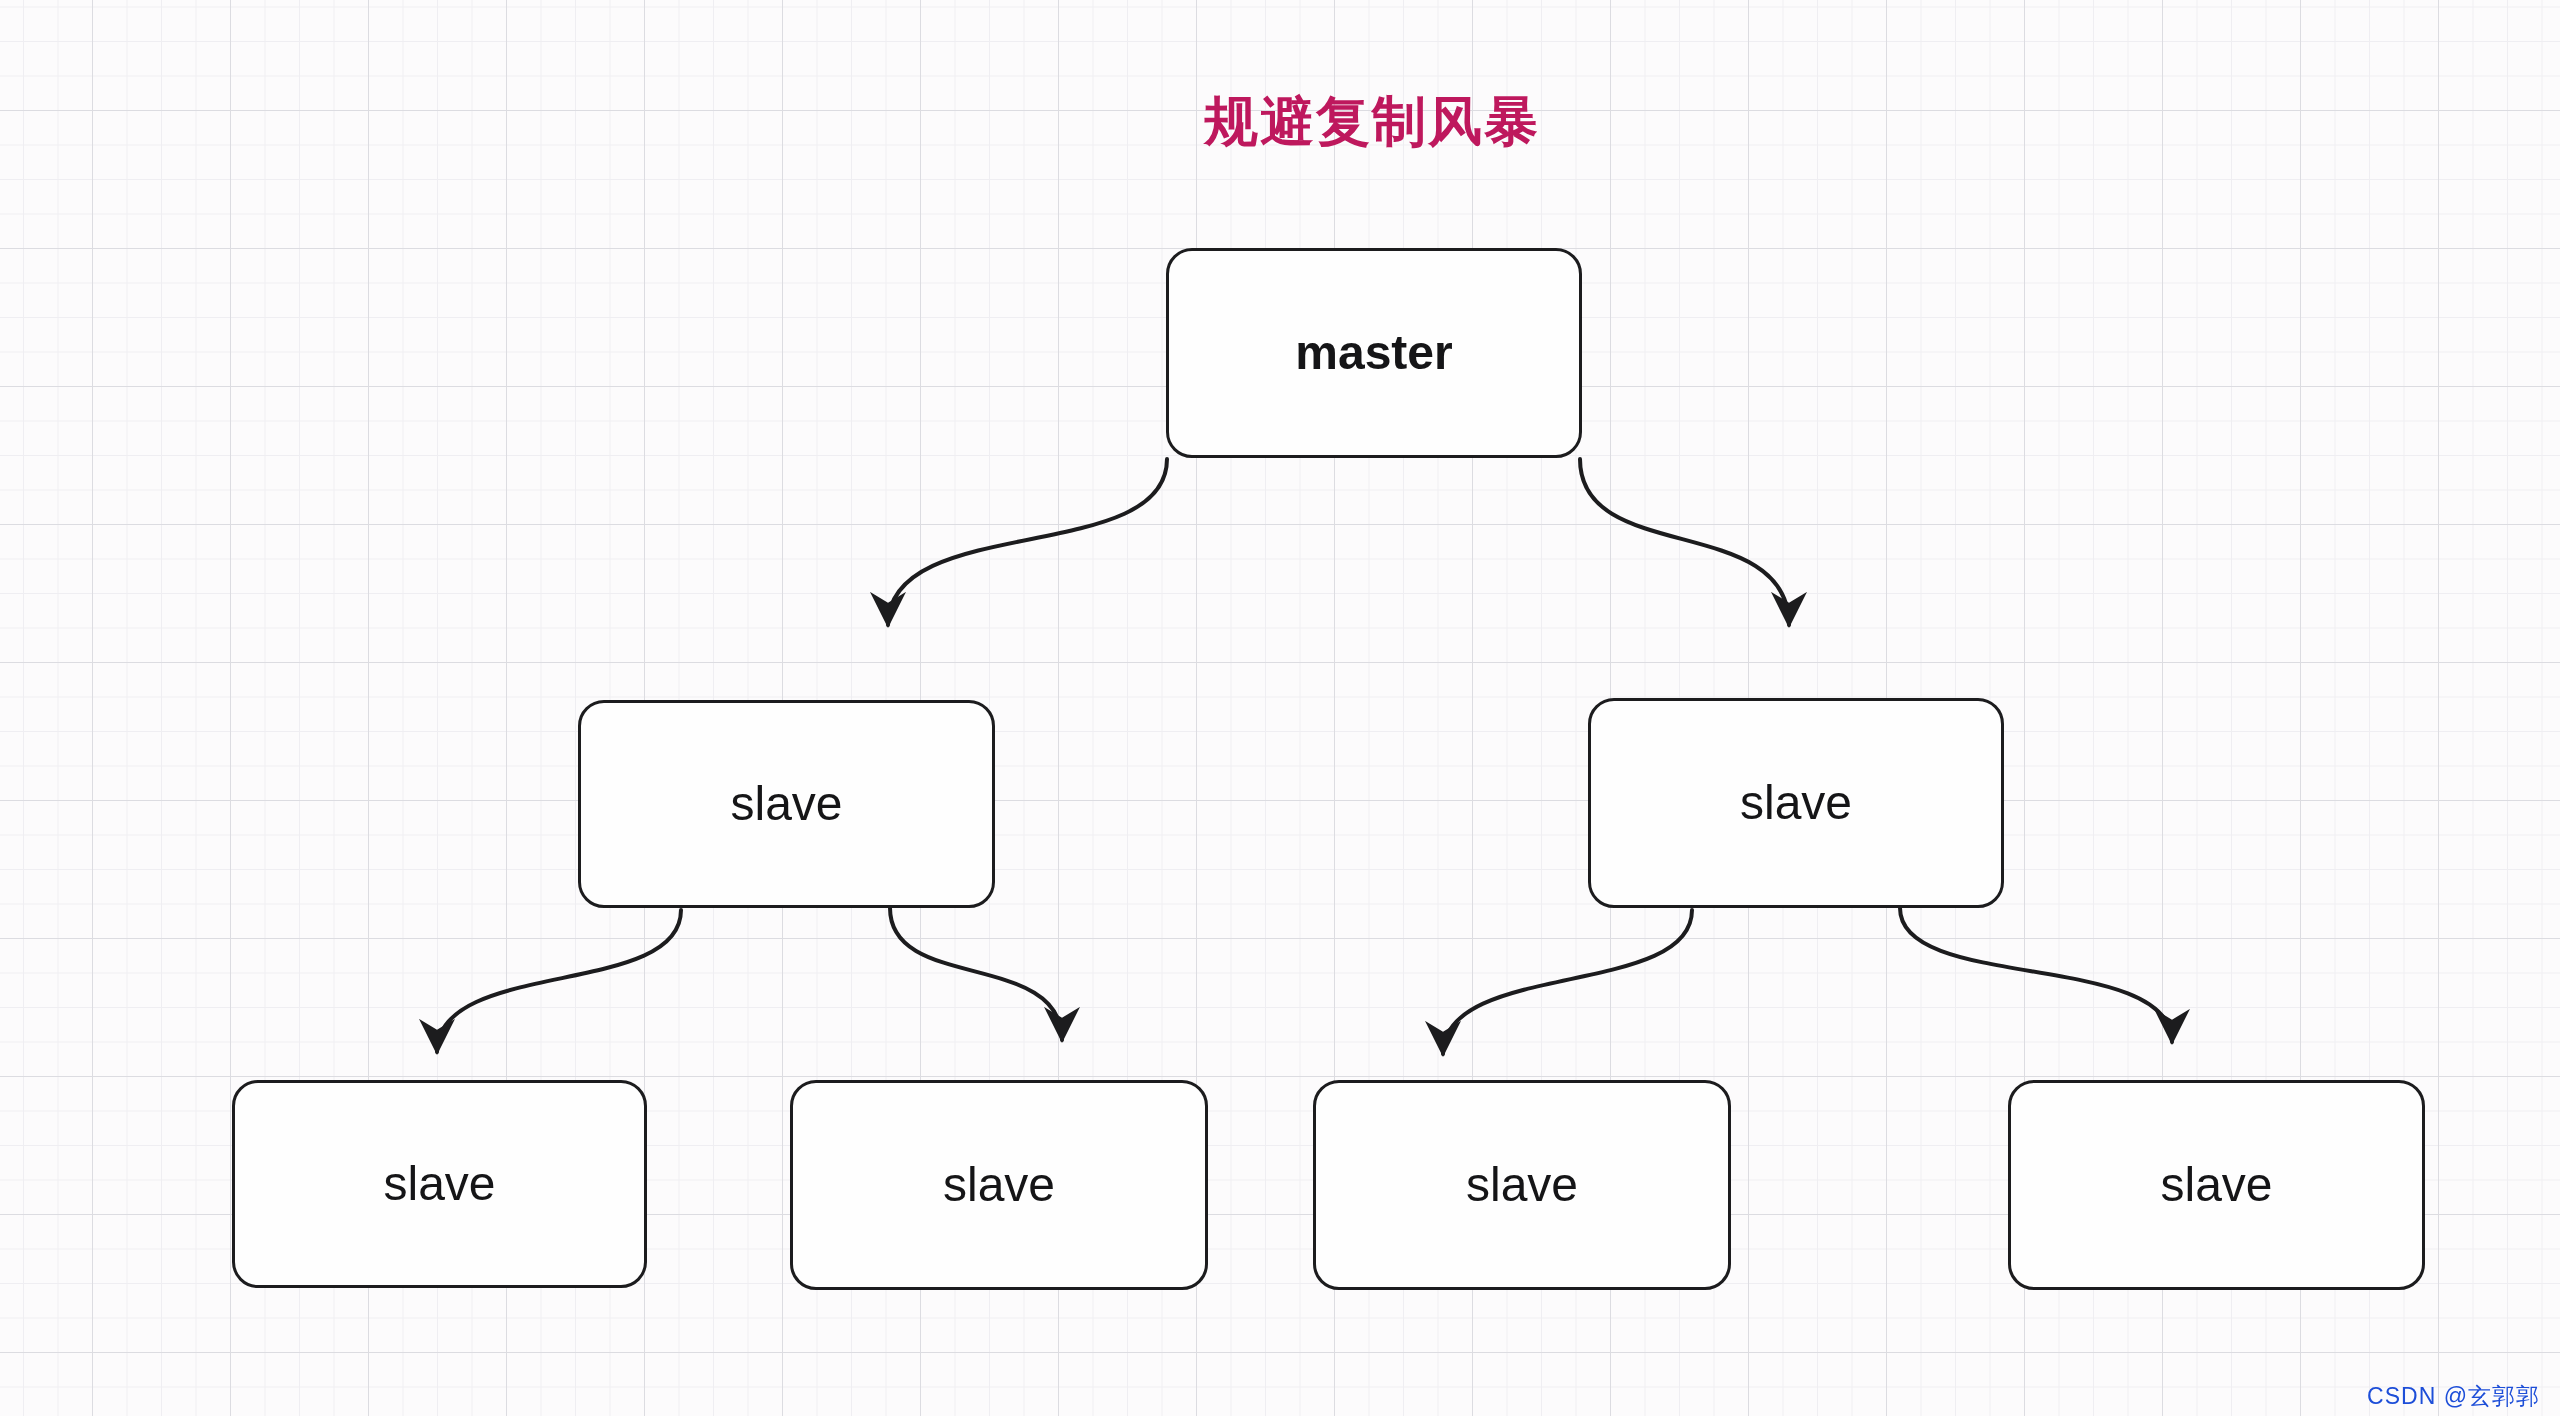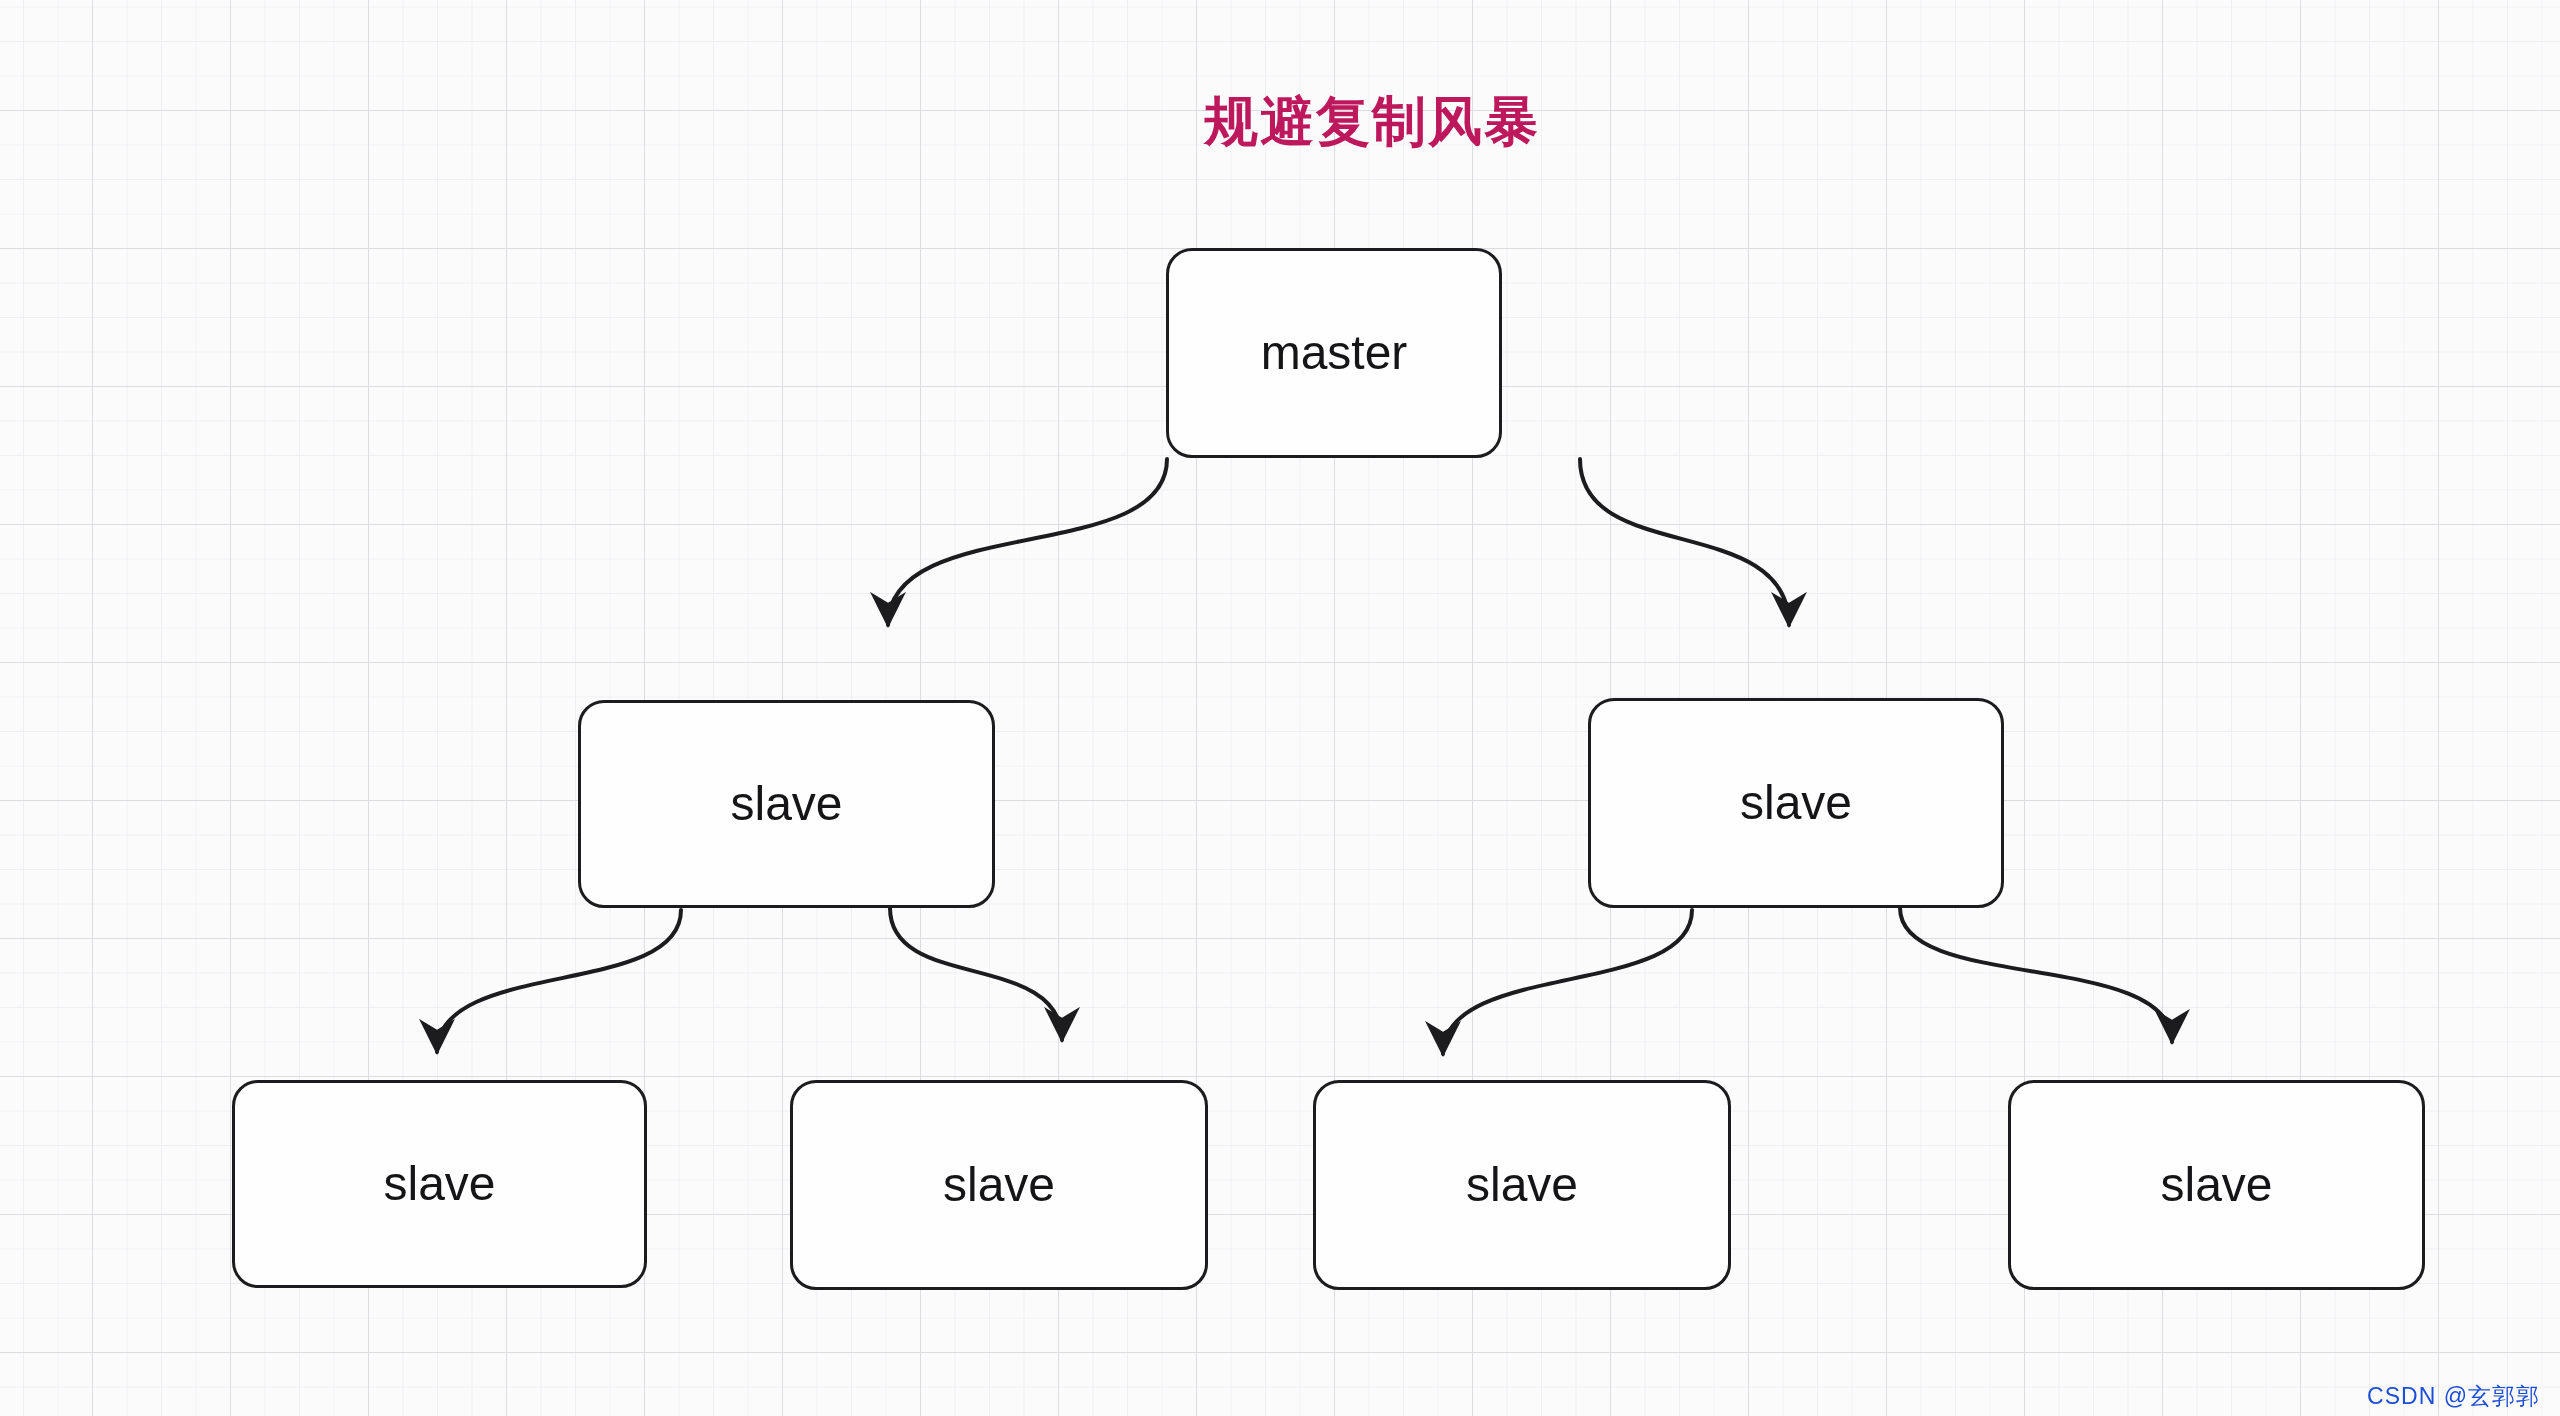--- a/index.html
+++ b/index.html
@@ -66,21 +66,21 @@
     border-radius: 26px;
     display: flex;
     align-items: center;
     justify-content: center;
     font-size: 48px;
     color: #151517;
   }
   .node .node-label { line-height: 1; }
 
   
-  .node-master      { left: 1166px; top: 248px;  width: 336px; height: 210px; }
+  .node-master      { left: 1166px; top: 248px;  width: 416px; height: 210px; font-weight: bold; }
   .node-slave-left  { left: 578px;  top: 700px;  width: 417px; height: 208px; }
   .node-slave-right { left: 1588px; top: 698px;  width: 416px; height: 210px; }
   .node-slave-1     { left: 232px;  top: 1080px; width: 415px; height: 208px; }
   .node-slave-2     { left: 790px;  top: 1080px; width: 418px; height: 210px; }
   .node-slave-3     { left: 1313px; top: 1080px; width: 418px; height: 210px; }
   .node-slave-4     { left: 2008px; top: 1080px; width: 417px; height: 210px; }
 
   .watermark {
     position: absolute;
     right: 20px;

